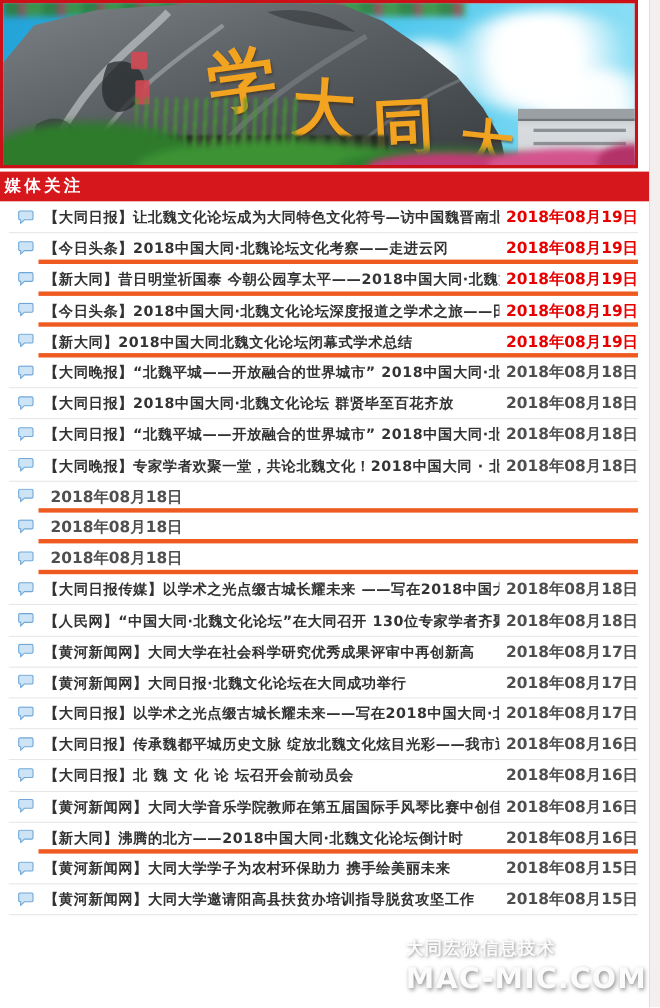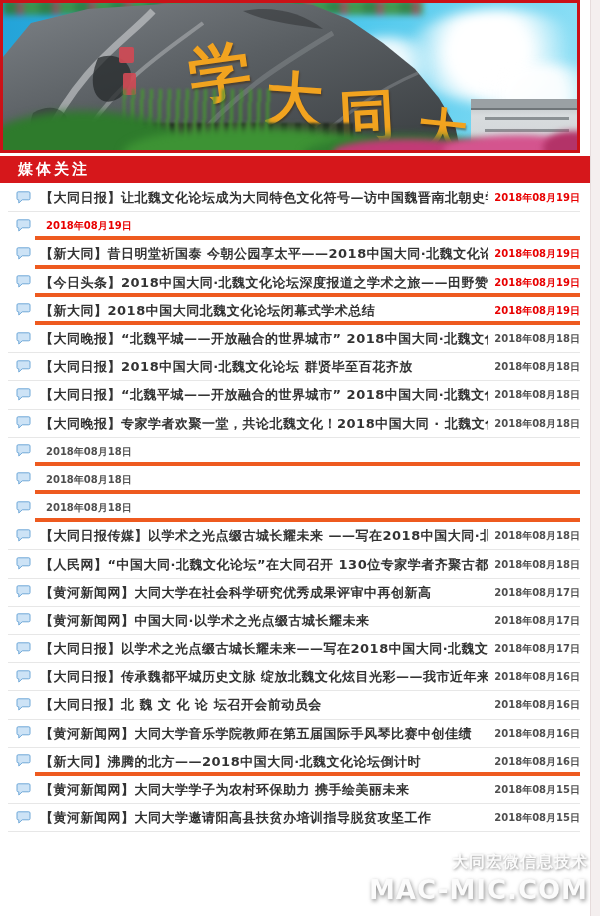--- a/index.html
+++ b/index.html
@@ -49,38 +49,38 @@
   .grass { position:absolute; left:120px; top:86px; width:150px; height:70px; filter:blur(1.5px);
            background:repeating-linear-gradient(93deg,rgba(70,150,50,.9) 0 3px,rgba(0,0,0,0) 3px 9px); }
   .flowers { position:absolute; border-radius:50%; filter:blur(3px); }
   .f1 { left:330px; top:136px; width:150px; height:26px; background:#c23a76; }
   .f2 { left:440px; top:132px; width:150px; height:30px; background:#d4548e; }
   .f3 { left:540px; top:128px; width:60px;  height:34px; background:#b33368; }
 
   
   .banner { position:absolute; left:0; top:156px; width:590px; height:27px;
             background:#d6171b; color:#fff; font-size:15px; font-weight:bold;
-            line-height:27px; padding-left:18px; letter-spacing:3px; }
+            line-height:27px; padding-left:4px; letter-spacing:3px; }
 
   
   .news-list { position:absolute; left:0; top:184px; width:590px; list-style:none; }
   .news-row { position:relative; height:28.2px; display:flex; align-items:center;
               padding-left:16px; cursor:pointer; }
   .bubble { flex:0 0 15px; height:13px; margin-right:9px; margin-top:-2px; }
   .row-text { flex:1; overflow:hidden; white-space:nowrap; font-size:13px; font-weight:bold;
               color:#333; letter-spacing:.5px; text-decoration:none; }
-  .row-date { flex:0 0 auto; margin-left:6px; margin-right:10px; font-size:10px;
+  .row-date { flex:0 0 auto; margin-left:6px; margin-right:10px; font-size:14px;
               font-weight:bold; color:#4f4f4f; white-space:nowrap; }
   .row-date.red { color:#e80000; }
   .underline { position:absolute; bottom:0; }
   .underline.line { left:8px; right:10px; height:1px; background:#e7e7e7; }
   .underline.bar  { left:35px; right:10px; height:4px; background:#ee5a1f; }
 
   
-  .watermark { position:absolute; right:12px; top:852px; text-align:right; color:#fbfbfb; }
+  .watermark { position:absolute; right:12px; top:852px; color:#fbfbfb; }
   .wm1 { font-size:16px; font-weight:bold; letter-spacing:1px;
          text-shadow:1px 1px 3px rgba(110,110,110,.75); }
   .wm2 { font-size:26px; font-weight:bold; letter-spacing:1px; margin-top:2px;
          text-shadow:1px 2px 4px rgba(110,110,110,.8); }
 </style>
 </head>
 <body>
 
 <div class="page">
 
@@ -140,20 +140,21 @@
         <path d="M2.2 0.8 h10.6 a1.2 1.2 0 0 1 1.2 1.2 v5.6 a1.2 1.2 0 0 1 -1.2 1.2 h-6.6 l-3.4 3.2 v-3.2 h-0.6 a1.2 1.2 0 0 1 -1.2 -1.2 v-5.6 a1.2 1.2 0 0 1 1.2 -1.2 z" fill="#cde3f6" stroke="#6fa8d8" stroke-width="1"></path>
       </svg>
       <a class="row-text"><b>【大同日报】</b><span>让北魏文化论坛成为大同特色文化符号—访中国魏晋南北朝史学会副</span></a>
       <span class="row-date red">2018年08月19日</span>
       <span class="underline line"></span>
     </li>
       <li class="news-row">
       <svg class="bubble" viewBox="0 0 15 13">
         <path d="M2.2 0.8 h10.6 a1.2 1.2 0 0 1 1.2 1.2 v5.6 a1.2 1.2 0 0 1 -1.2 1.2 h-6.6 l-3.4 3.2 v-3.2 h-0.6 a1.2 1.2 0 0 1 -1.2 -1.2 v-5.6 a1.2 1.2 0 0 1 1.2 -1.2 z" fill="#cde3f6" stroke="#6fa8d8" stroke-width="1"></path>
       </svg>
+      <a class="row-text"><b>【今日头条】</b><span>2018中国大同·北魏论坛文化考察——走进云冈</span></a>
       <span class="row-date red">2018年08月19日</span>
       <span class="underline bar"></span>
     </li>
       <li class="news-row">
       <svg class="bubble" viewBox="0 0 15 13">
         <path d="M2.2 0.8 h10.6 a1.2 1.2 0 0 1 1.2 1.2 v5.6 a1.2 1.2 0 0 1 -1.2 1.2 h-6.6 l-3.4 3.2 v-3.2 h-0.6 a1.2 1.2 0 0 1 -1.2 -1.2 v-5.6 a1.2 1.2 0 0 1 1.2 -1.2 z" fill="#cde3f6" stroke="#6fa8d8" stroke-width="1"></path>
       </svg>
       <a class="row-text"><b>【新大同】</b><span>昔日明堂祈国泰 今朝公园享太平——2018中国大同·北魏文化论坛考察</span></a>
       <span class="row-date red">2018年08月19日</span>
       <span class="underline bar"></span>
@@ -248,21 +249,21 @@
         <path d="M2.2 0.8 h10.6 a1.2 1.2 0 0 1 1.2 1.2 v5.6 a1.2 1.2 0 0 1 -1.2 1.2 h-6.6 l-3.4 3.2 v-3.2 h-0.6 a1.2 1.2 0 0 1 -1.2 -1.2 v-5.6 a1.2 1.2 0 0 1 1.2 -1.2 z" fill="#cde3f6" stroke="#6fa8d8" stroke-width="1"></path>
       </svg>
       <a class="row-text"><b>【黄河新闻网】</b><span>大同大学在社会科学研究优秀成果评审中再创新高</span></a>
       <span class="row-date">2018年08月17日</span>
       <span class="underline line"></span>
     </li>
       <li class="news-row">
       <svg class="bubble" viewBox="0 0 15 13">
         <path d="M2.2 0.8 h10.6 a1.2 1.2 0 0 1 1.2 1.2 v5.6 a1.2 1.2 0 0 1 -1.2 1.2 h-6.6 l-3.4 3.2 v-3.2 h-0.6 a1.2 1.2 0 0 1 -1.2 -1.2 v-5.6 a1.2 1.2 0 0 1 1.2 -1.2 z" fill="#cde3f6" stroke="#6fa8d8" stroke-width="1"></path>
       </svg>
-      <a class="row-text"><b>【黄河新闻网】</b><span>中国大同·以学术之光点缀古城长耀未来</span></a>
+      <a class="row-text"><b>【黄河新闻网】</b><span>大同日报·北魏文化论坛在大同成功举行</span></a>
       <span class="row-date">2018年08月17日</span>
       <span class="underline line"></span>
     </li>
       <li class="news-row">
       <svg class="bubble" viewBox="0 0 15 13">
         <path d="M2.2 0.8 h10.6 a1.2 1.2 0 0 1 1.2 1.2 v5.6 a1.2 1.2 0 0 1 -1.2 1.2 h-6.6 l-3.4 3.2 v-3.2 h-0.6 a1.2 1.2 0 0 1 -1.2 -1.2 v-5.6 a1.2 1.2 0 0 1 1.2 -1.2 z" fill="#cde3f6" stroke="#6fa8d8" stroke-width="1"></path>
       </svg>
       <a class="row-text"><b>【大同日报】</b><span>以学术之光点缀古城长耀未来——写在2018中国大同·北魏文化论坛开</span></a>
       <span class="row-date">2018年08月17日</span>
       <span class="underline line"></span>

